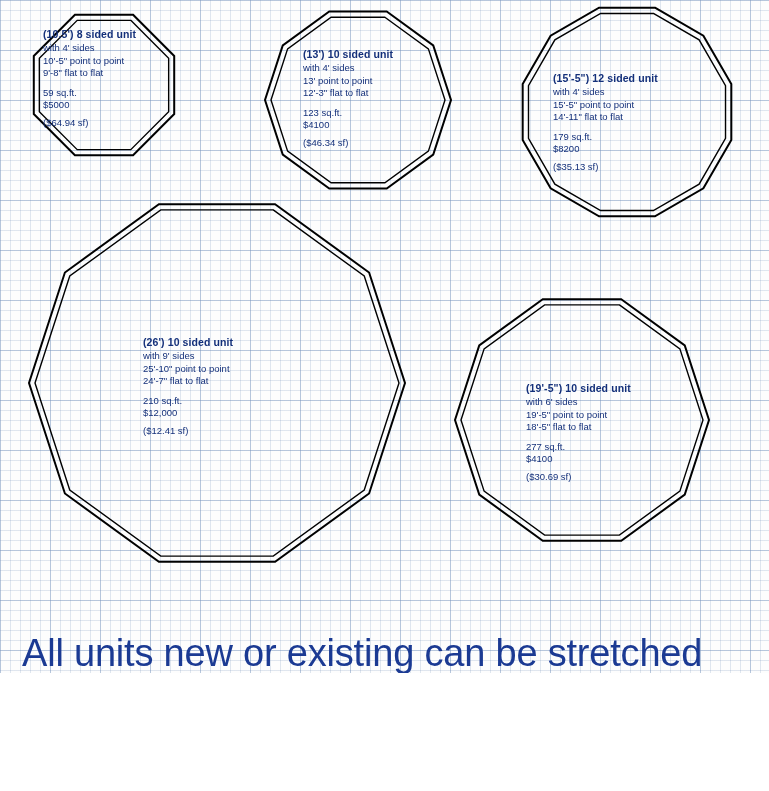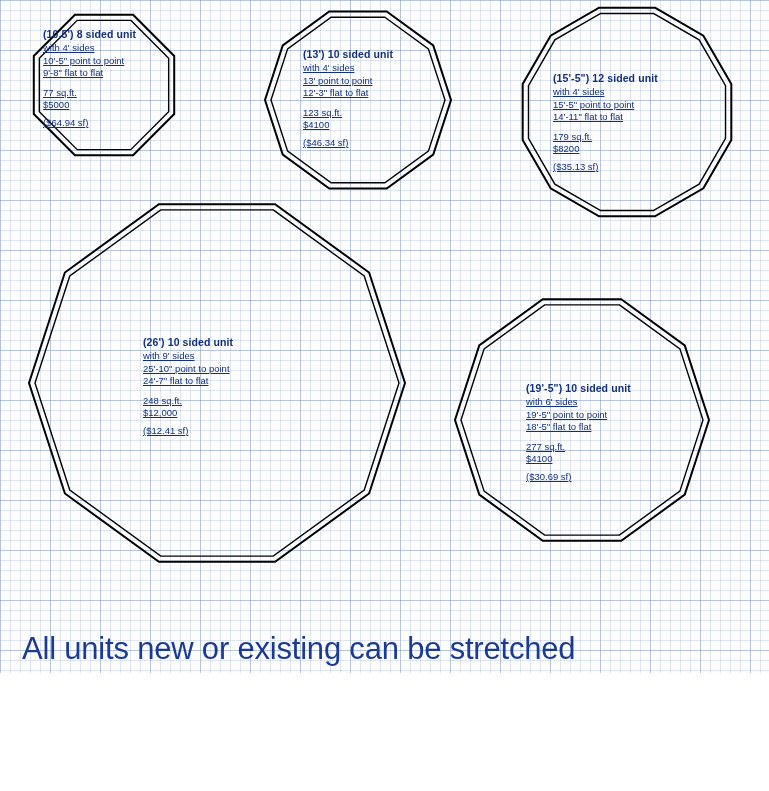--- a/index.html
+++ b/index.html
@@ -47,36 +47,35 @@
     white-space: nowrap;
   }
   .labelblock .title {
     font-weight: bold;
     font-size: 10.5px;
     letter-spacing: 0.1px;
     margin-bottom: 1px;
   }
   .labelblock .line {
     font-size: 9.5px;
-    text-decoration: underline;
   }
   .labelblock .gap {
     height: 8px;
   }
   .labelblock .gap-sm {
     height: 6px;
   }
   .footer {
     position: absolute;
     left: 22px;
     top: 628px;
     width: 740px;
     color: #1b3a93;
     font-family: "Liberation Sans", sans-serif;
-    font-size: 31px;
+    font-size: 38px;
     line-height: 1.36;
     letter-spacing: -0.2px;
   }
   .footer div {
     white-space: nowrap;
   }
 </style>
 </head>
 <body>
 
@@ -113,21 +112,21 @@
         </svg>
       </div>
     </div>
   <div id="labels-layer">
       <div class="labelblock" style="left: 43px; top: 28px;">
         <div class="title">(10.5')  8 sided unit</div>
         <div class="line">with 4' sides</div>
         <div class="line">10'-5" point to point</div>
         <div class="line">9'-8" flat to flat</div>
         <div class="gap"></div>
-        <div class="line">77 sq.ft.</div>
+        <div class="line">59 sq.ft.</div>
         <div class="line">$5000</div>
         <div class="gap-sm"></div>
         <div class="line">($64.94 sf)</div>
       </div>
       <div class="labelblock" style="left: 303px; top: 48px;">
         <div class="title">(13')  10 sided unit</div>
         <div class="line">with 4' sides</div>
         <div class="line">13' point to point</div>
         <div class="line">12'-3" flat to flat</div>
         <div class="gap"></div>
@@ -146,21 +145,21 @@
         <div class="line">$8200</div>
         <div class="gap-sm"></div>
         <div class="line">($35.13 sf)</div>
       </div>
       <div class="labelblock" style="left: 143px; top: 336px;">
         <div class="title">(26')  10 sided unit</div>
         <div class="line">with 9' sides</div>
         <div class="line">25'-10" point to point</div>
         <div class="line">24'-7" flat to flat</div>
         <div class="gap"></div>
-        <div class="line">248 sq.ft.</div>
+        <div class="line">210 sq.ft.</div>
         <div class="line">$12,000</div>
         <div class="gap-sm"></div>
         <div class="line">($12.41 sf)</div>
       </div>
       <div class="labelblock" style="left: 526px; top: 382px;">
         <div class="title">(19'-5")  10 sided unit</div>
         <div class="line">with 6' sides</div>
         <div class="line">19'-5" point to point</div>
         <div class="line">18'-5" flat to flat</div>
         <div class="gap"></div>

